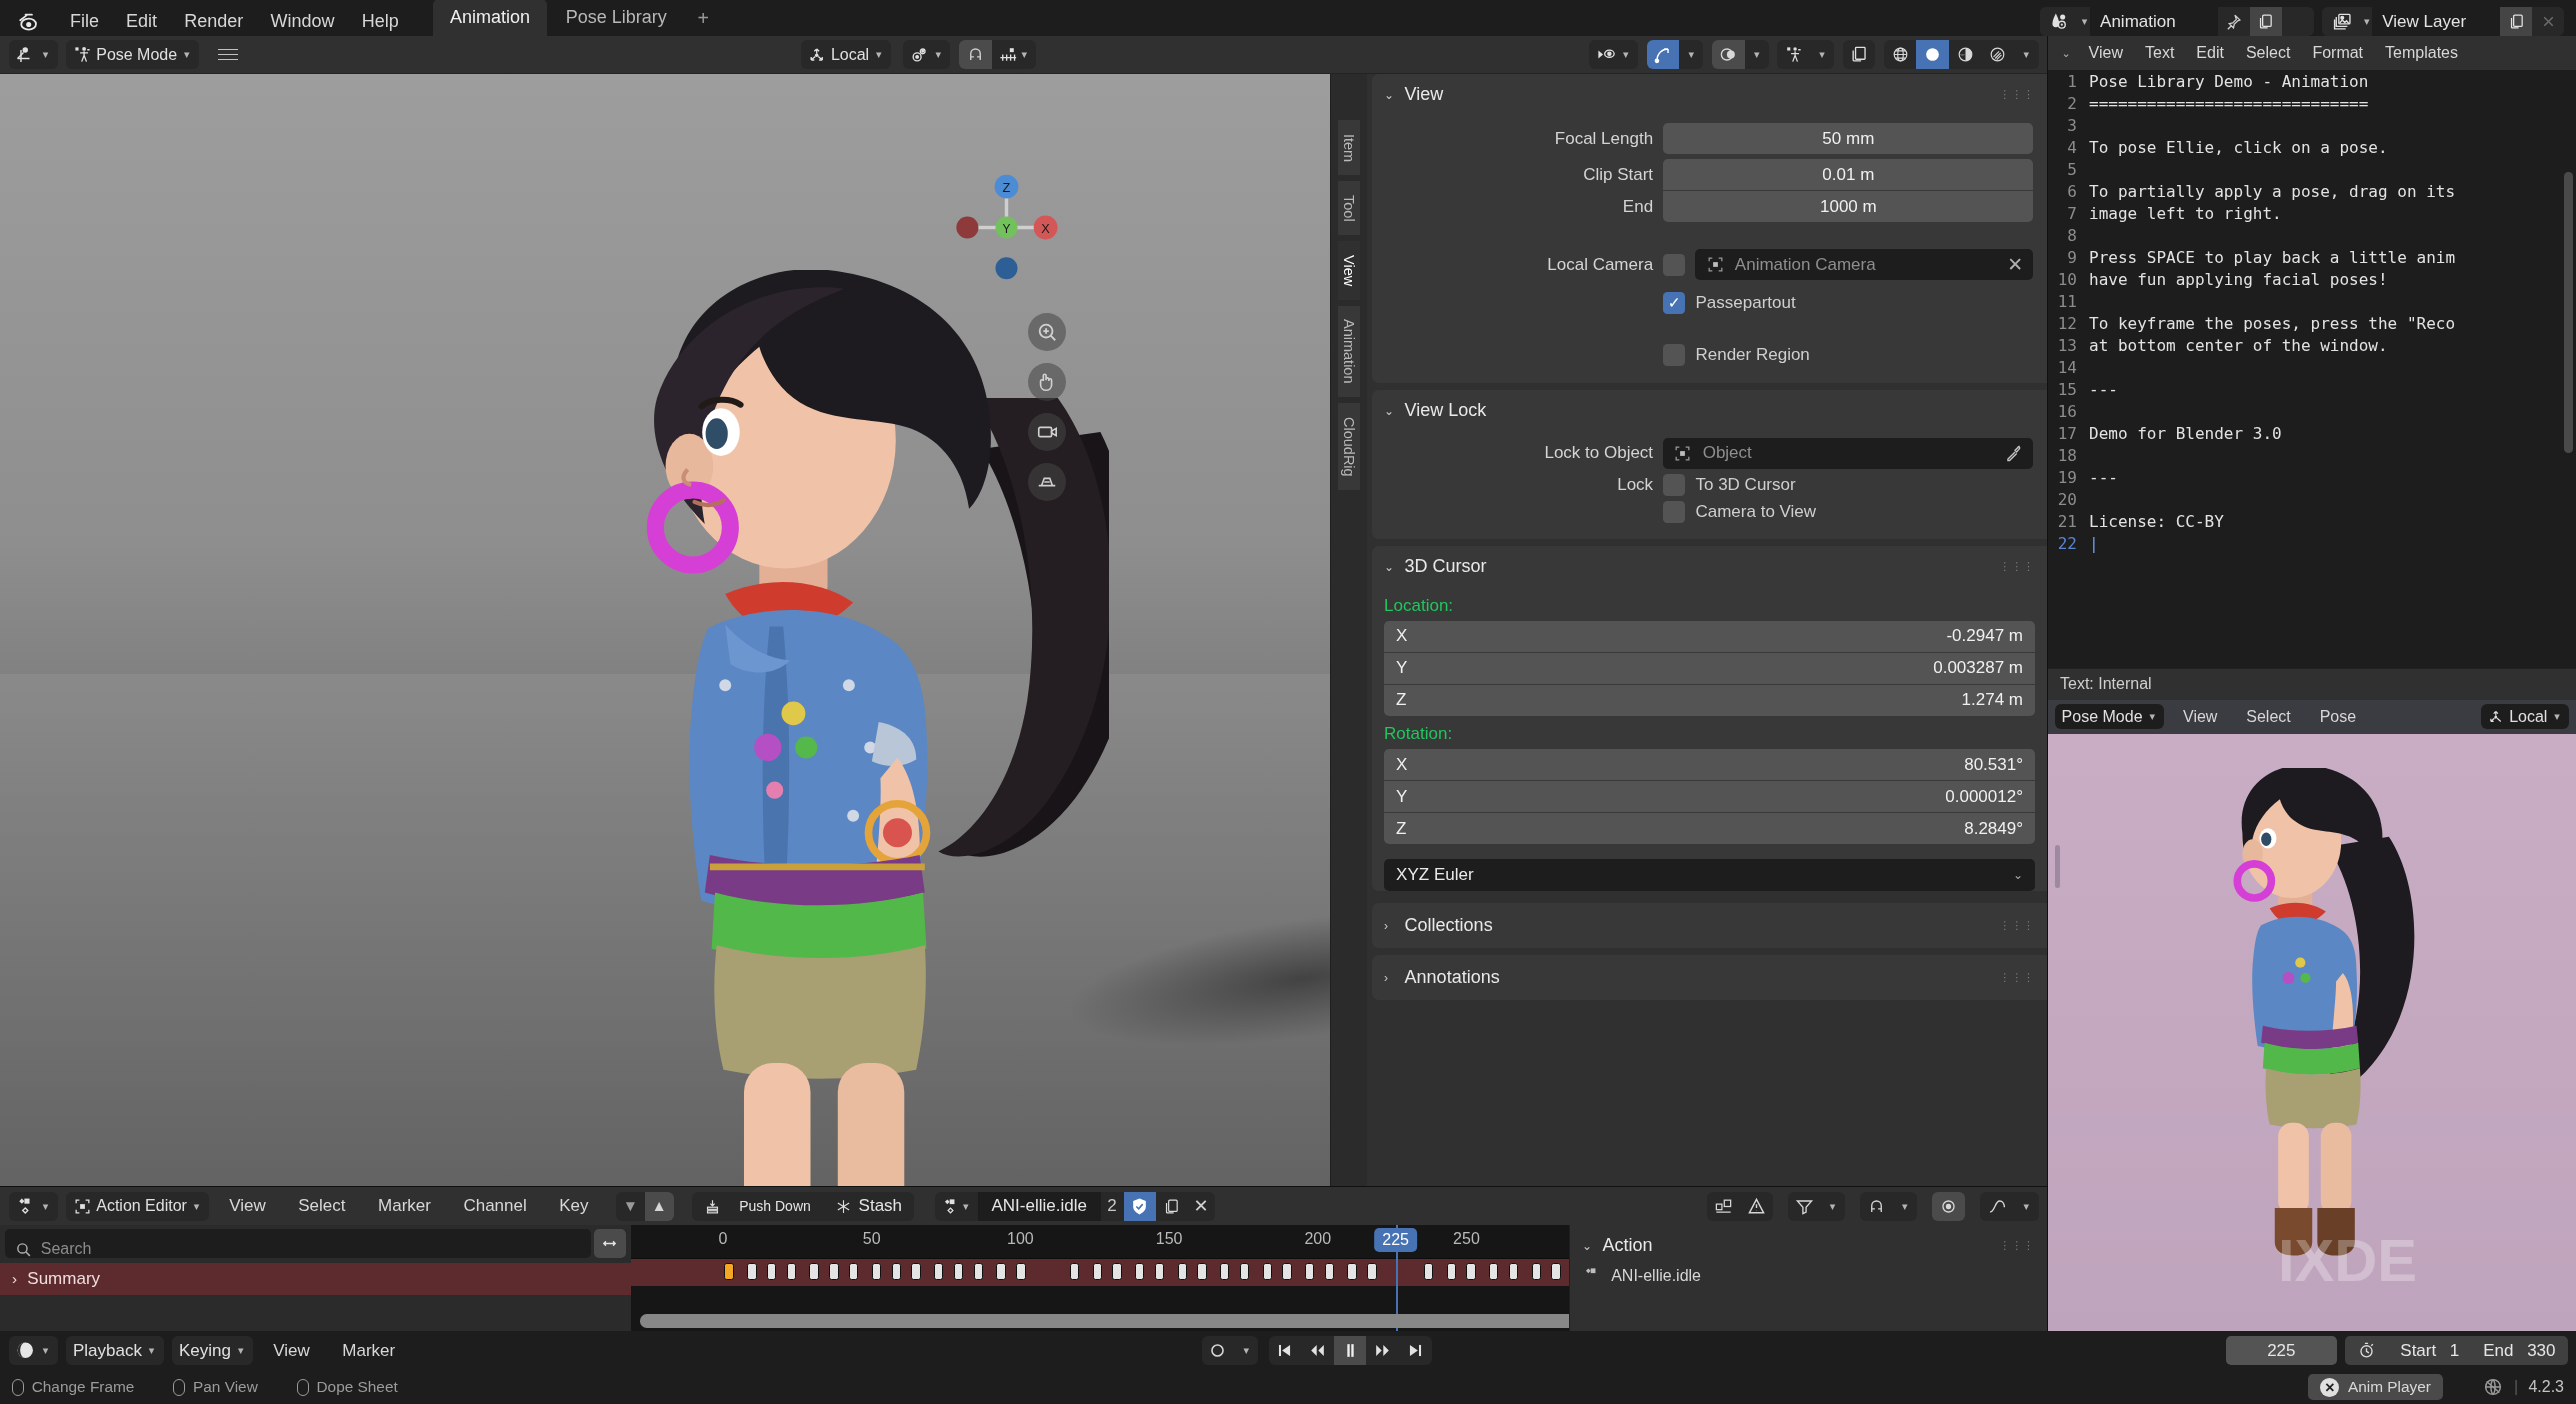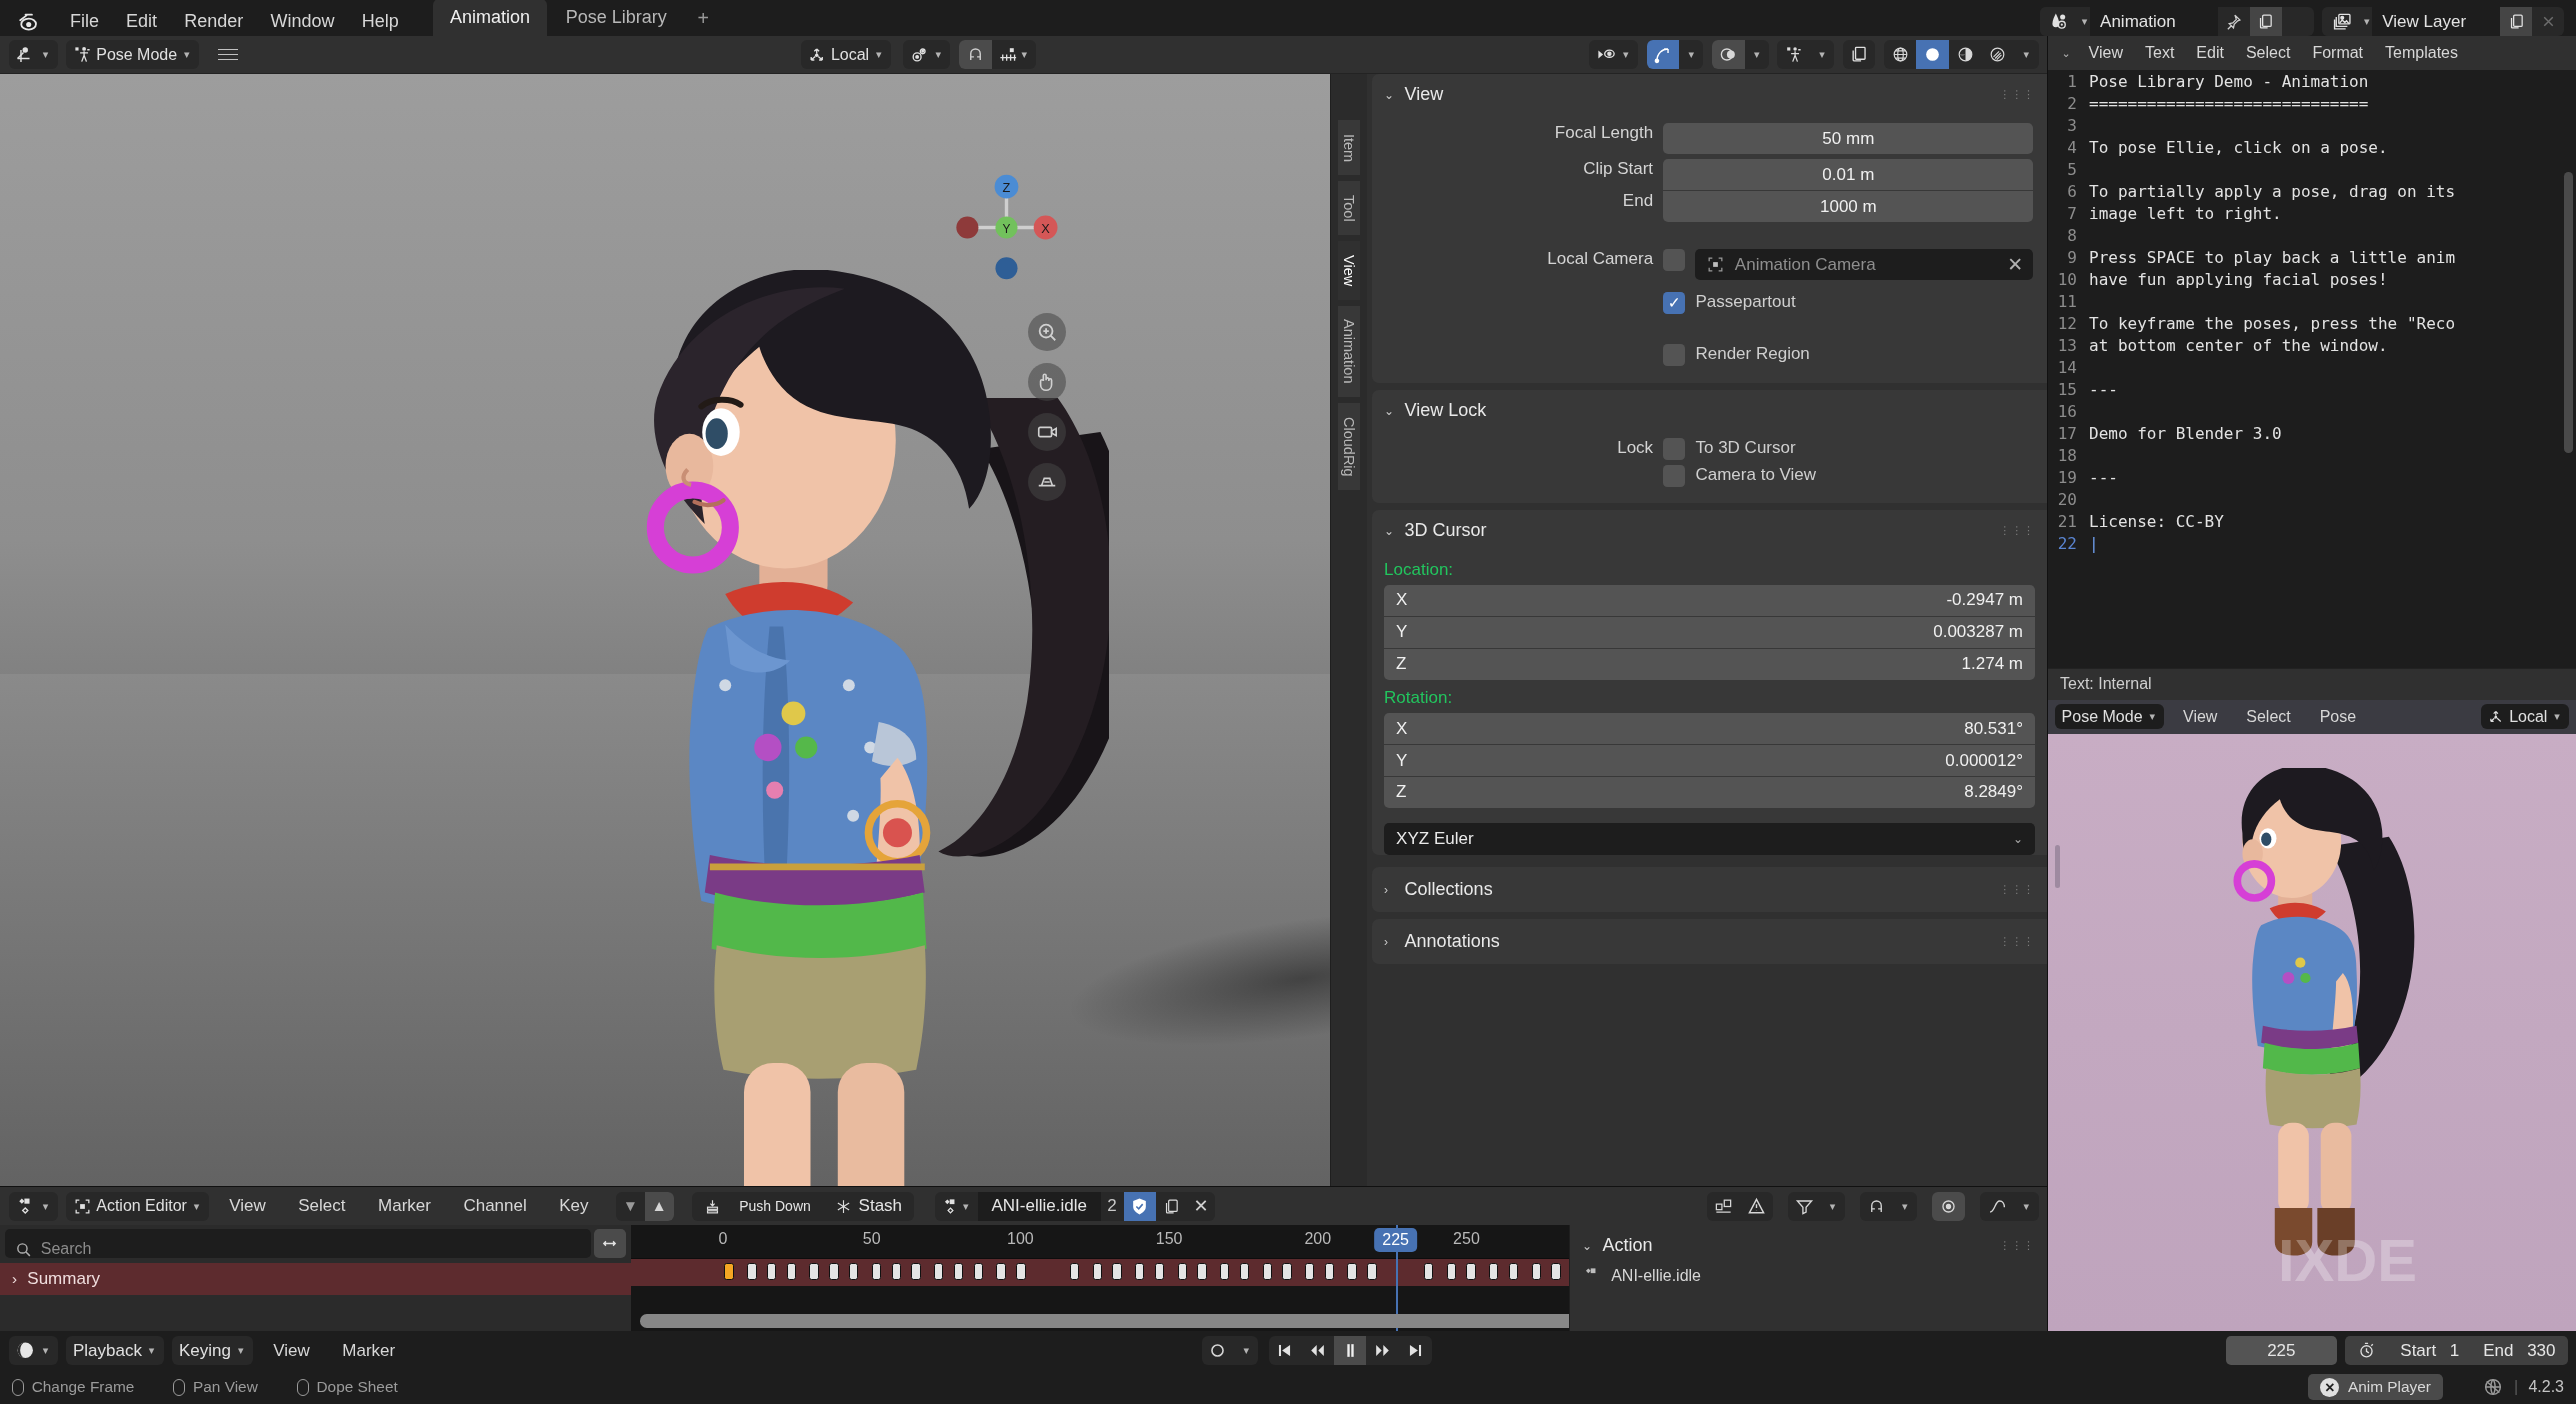--- a/index.html
+++ b/index.html
@@ -61,21 +61,21 @@
   
   .npanel{ position:absolute; right:0; top:0; width:717px; bottom:0; background:#303030; border-left:0.9px solid #1f1f1f; display:flex; }
   .ntabs{ width:36px; background:#2b2b2b; padding-top:46px; display:flex; flex-direction:column; align-items:center; gap:3.4px; }
   .ntab{ writing-mode:vertical-rl; font-size:14.5px; color:#b9b9b9; background:#383838; padding:13.6px 3.4px; border-radius:0 0 0 0; margin-bottom:2.6px; }
   .ntab.active{ background:#303030; color:#fff; }
   .npanel-body{ flex:1; overflow:hidden; padding-bottom:1.7px; }
   .pbox{ background:#383838; margin:0 0 6.8px 5.1px; border-radius:6.8px 0 0 6.8px; }
   .phead{ display:flex; align-items:center; gap:8.5px; padding:10.2px 12px; font-size:18px; color:#e9e9e9; }
   .phead .tri{ font-size:12px; color:#c9c9c9; width:12px; }
   .grip{ margin-left:auto; color:#7d7d7d; font-size:11px; letter-spacing:0.9px; line-height:5.1px; }
-  .prow{ display:flex; padding:2.6px 13.6px 2.6px 0; gap:10.2px; }
+  .prow{ display:flex; align-items:center; padding:2.6px 13.6px 2.6px 0; gap:10.2px; }
   .plabel{ width:281px; text-align:right; font-size:17px; color:#d4d4d4; flex:0 0 281px; }
   .pfield{ flex:1; background:#545454; border-radius:5.1px; height:31px; display:flex; align-items:center; justify-content:center; font-size:17px; color:#f0f0f0; }
   .pfield.stack-top{ border-radius:5.1px 5.1px 0 0; margin-bottom:0.9px; }
   .pfield.stack-bot{ border-radius:0 0 5.1px 5.1px; }
   .pfield.dark{ background:#1d1d1d; justify-content:flex-start; padding:0 10.2px; color:#8e8e8e; }
   .cbox{ width:22px; height:22px; border-radius:4.3px; background:#545454; flex:0 0 22px; }
   .cbox.checked{ background:#4772b3; display:flex; align-items:center; justify-content:center; color:#fff; font-size:15.4px; }
   .cbl{ font-size:17px; color:#cfcfcf; }
   .vecrow{ display:flex; align-items:center; background:#545454; height:31px; padding:0 12px; font-size:17px; color:#f0f0f0; }
   .vecrow.t{ border-radius:5.1px 5.1px 0 0; }
@@ -524,20 +524,35 @@
                 </div>
               </div>
             </div>
 
             <div class="pbox">
               <div class="phead">
                 <span class="tri">⌄</span>
                 <span>View Lock</span>
               </div>
               <div style="padding:3.4px 0 13.6px">
+                <div class="prow">
+                  <div class="plabel">Lock to Object</div>
+                  <div class="pfield dark" style="gap:10.2px">
+                    <svg width="19" height="19" viewBox="0 0 24 24" fill="none" stroke="#9a9a9a" stroke-width="1.6">
+                        <path d="M4 8V4h4M20 8V4h-4M4 16v4h4M20 16v4h-4"></path>
+                        <rect x="9" y="9" width="6" height="6" fill="#bdbdbd" stroke="none"></rect>
+                      </svg>
+                    <span>Object</span>
+                    <span style="margin-left:auto">
+                      <svg width="19" height="19" viewBox="0 0 24 24" fill="none" stroke="#c4c4c4" stroke-width="1.8">
+                          <path d="M19 3a2.5 2.5 0 010 3.5L16 10l-2-2 3.5-3.5A2.5 2.5 0 0119 3zM14 10L5 19v2h2l9-9"></path>
+                        </svg>
+                    </span>
+                  </div>
+                </div>
                 <div class="prow">
                   <div class="plabel">Lock</div>
                   <div class="cbox"></div>
                   <div class="cbl">To 3D Cursor</div>
                 </div>
                 <div class="prow">
                   <div class="plabel"></div>
                   <div class="cbox"></div>
                   <div class="cbl">Camera to View</div>
                 </div>

